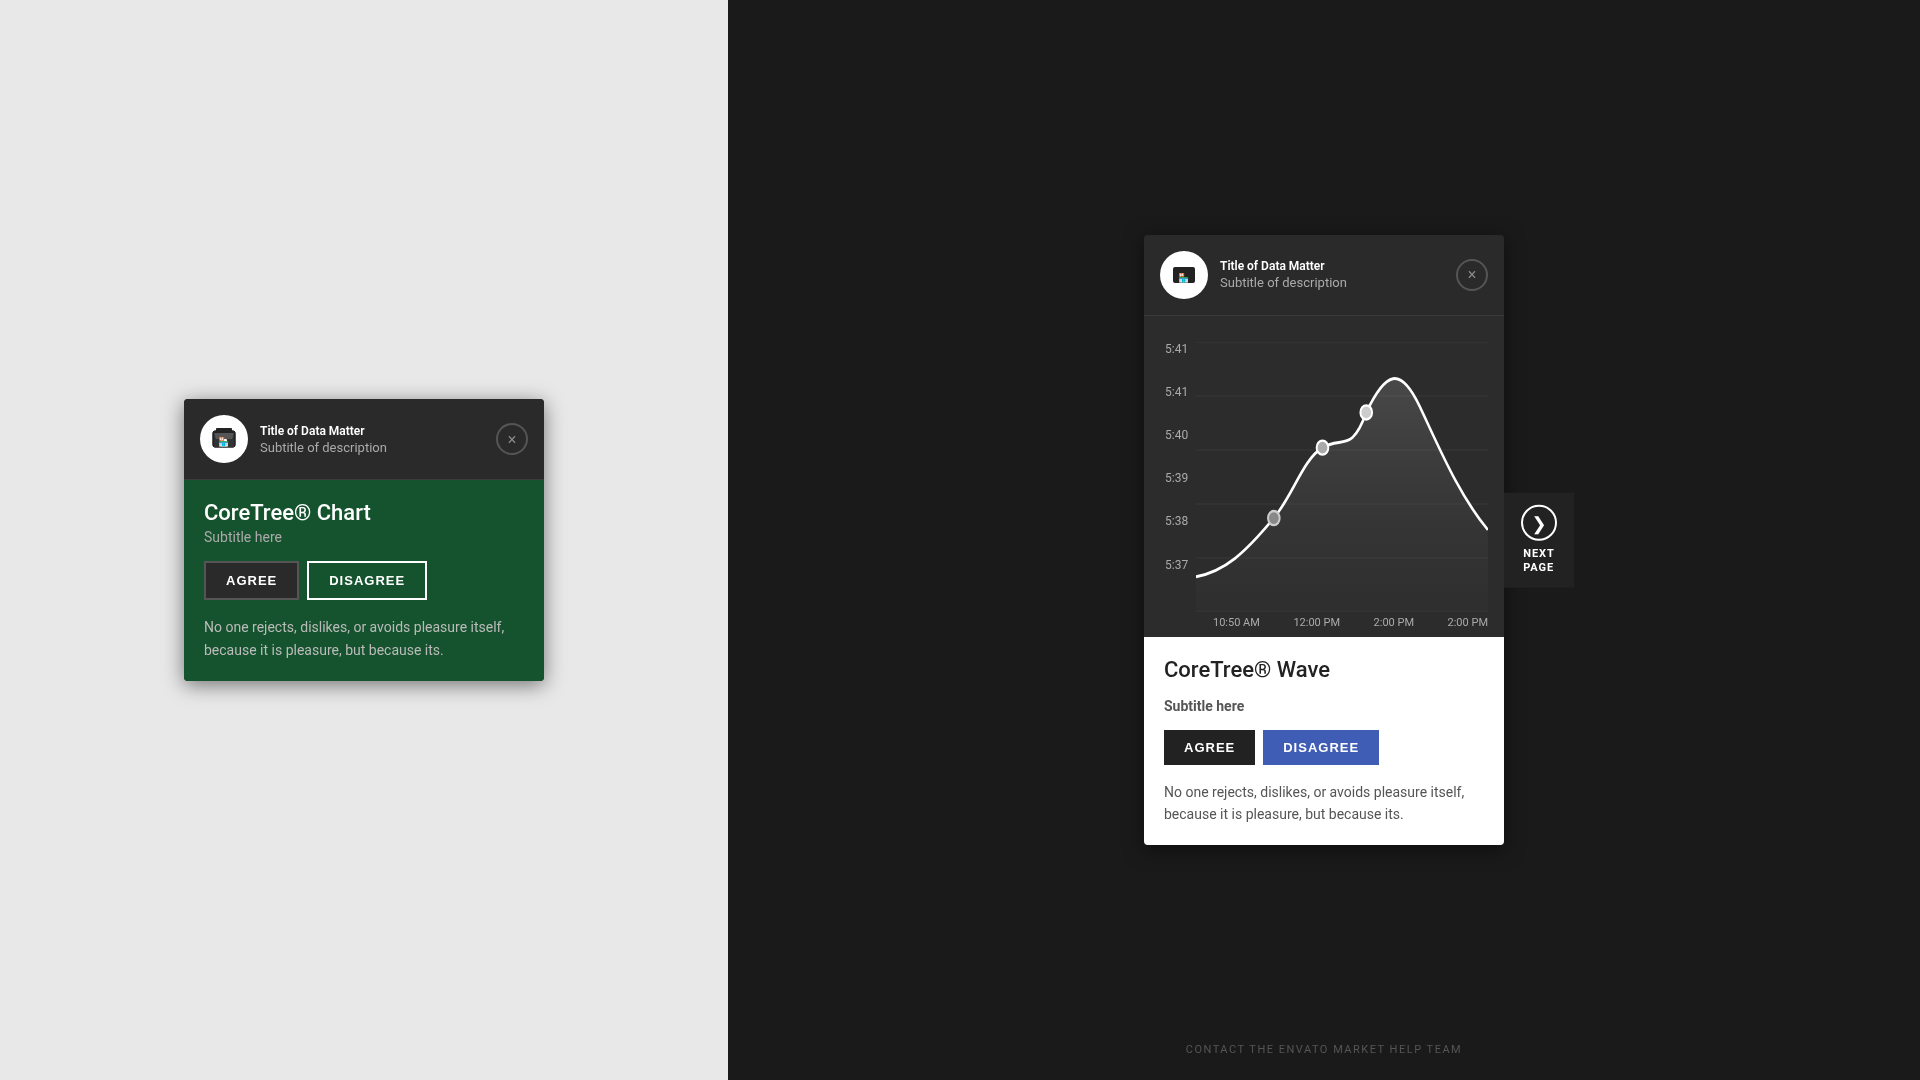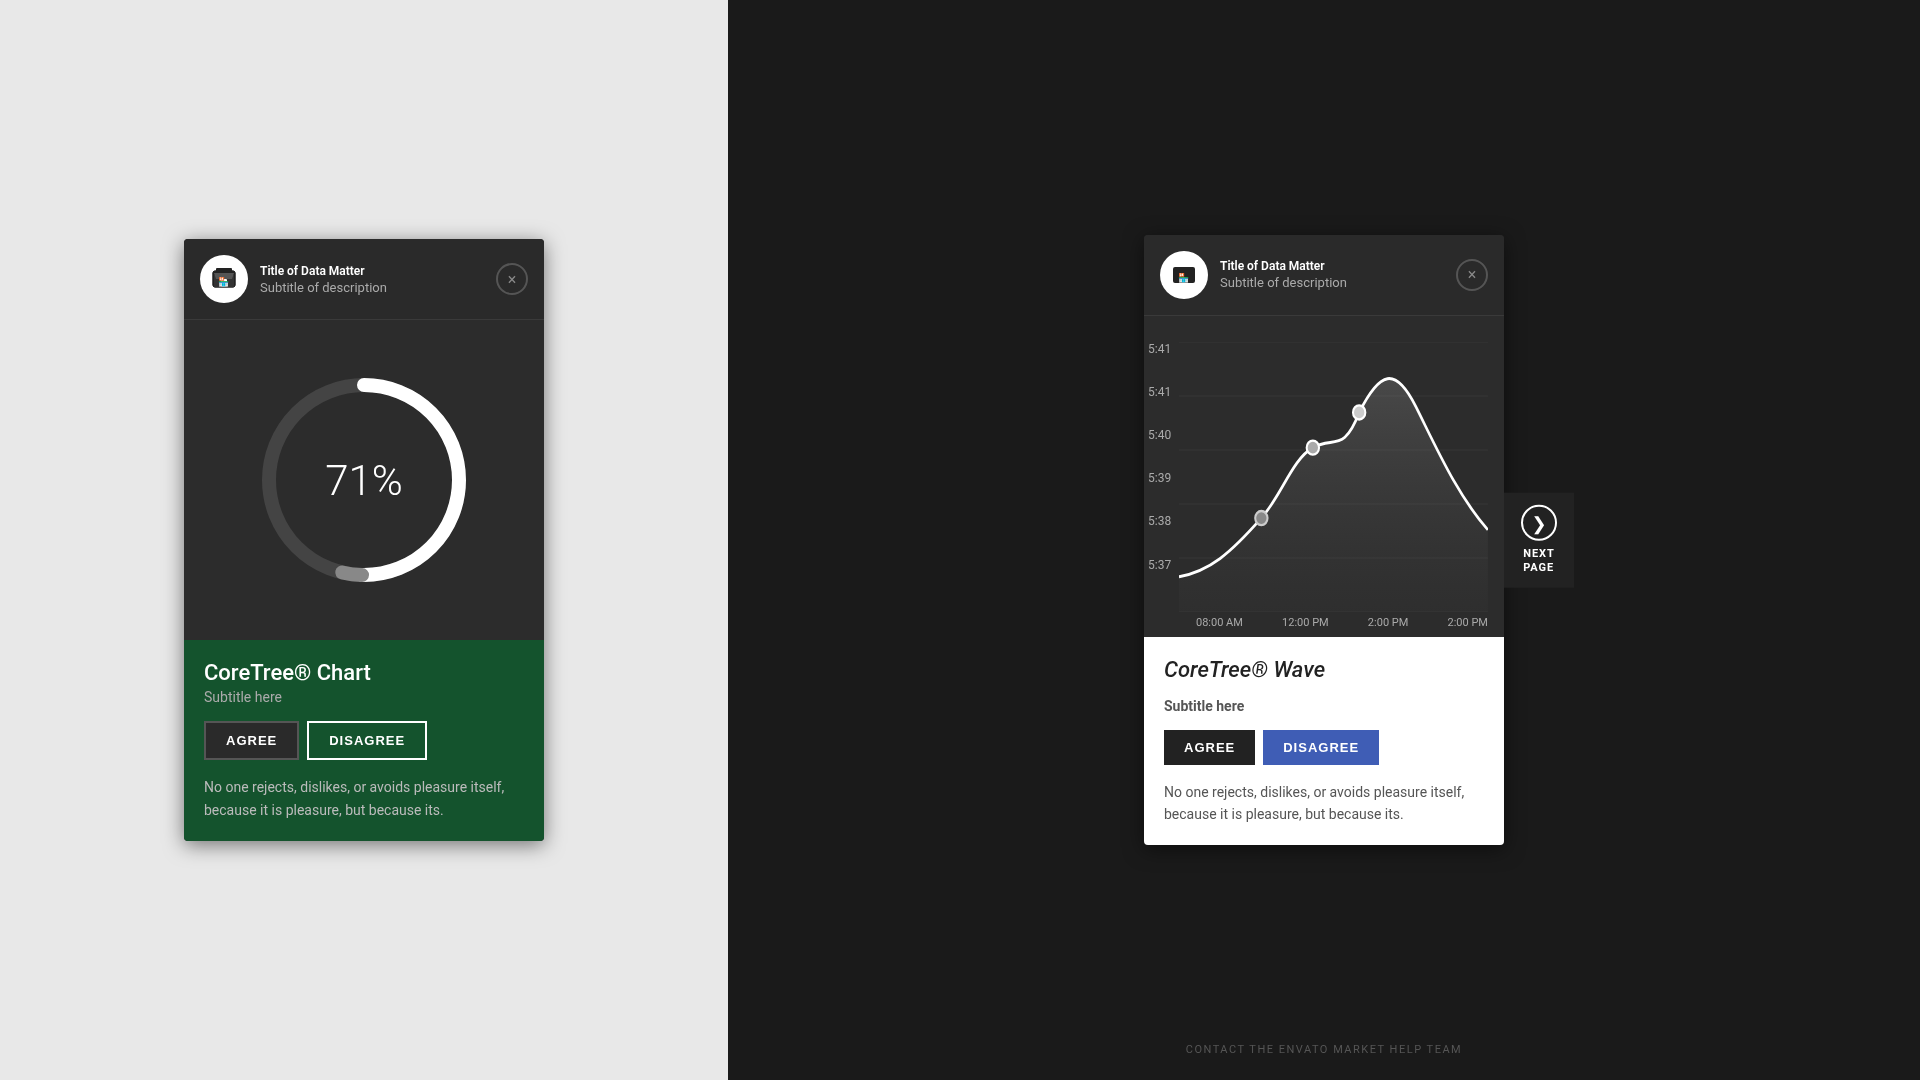--- a/index.html
+++ b/index.html
@@ -180,41 +180,40 @@
       font-size: 14px;
       line-height: 1.6;
     }
 
     .card-right {
       width: 360px;
     }
 
     .chart-area {
       background: #2c2c2c;
-      padding: 16px 16px 8px 4px;
+      padding: 16px 16px 8px 21px;
       position: relative;
     }
 
     
     .wave-chart {
       width: 100%;
       height: 270px;
     }
 
     .bottom-card {
       background: white;
       padding: 20px;
     }
 
     .bottom-chart-title {
       color: #222;
       font-size: 22px;
       font-weight: 500;
       margin-bottom: 16px;
-      font-style: italic;
     }
 
     .bottom-chart-subtitle {
       color: #555;
       font-size: 14px;
       font-weight: 700;
       margin-bottom: 16px;
     }
 
     .bottom-btn-group {
@@ -350,33 +349,20 @@
           <text x="14" y="20" text-anchor="middle" fill="white" font-size="9" font-weight="bold">🏪</text>
         </svg>
       </div>
       <div class="card-header-text">
         <div class="card-title">Title of Data Matter</div>
         <div class="card-subtitle">Subtitle of description</div>
       </div>
       <div class="card-close">×</div>
     </div>
 
-    <div class="donut-area">
-      <div class="donut-container">
-        <svg viewBox="0 0 240 240">
-
-          <circle cx="120" cy="120" r="95" fill="none" stroke="#444" stroke-width="14"></circle>
-
-          <circle cx="120" cy="120" r="95" fill="none" stroke="white" stroke-width="14" stroke-dasharray="300 597" stroke-linecap="round"></circle>
-
-          <circle cx="120" cy="120" r="95" fill="none" stroke="#888" stroke-width="14" stroke-dasharray="20 577" stroke-dashoffset="-300" stroke-linecap="round"></circle>
-        </svg>
-        <div class="donut-label">71%</div>
-      </div>
-    </div>
 
     <div class="card-content">
       <div class="chart-title">CoreTree® Chart</div>
       <div class="chart-subtitle">Subtitle here</div>
       <div class="btn-group">
         <button class="btn btn-agree">AGREE</button>
         <button class="btn btn-disagree-outline">DISAGREE</button>
       </div>
       <div class="card-description">No one rejects, dislikes, or avoids pleasure itself, because it is pleasure, but because its.</div>
     </div>
@@ -431,21 +417,21 @@
 
             <path d="M0 200 C30 195, 50 180, 80 150 C100 130, 110 100, 130 90 C150 80, 160 95, 175 60 C195 25, 210 20, 230 55 C250 90, 270 130, 300 160" fill="none" stroke="white" stroke-width="2.5" stroke-linejoin="round"></path>
 
             <circle cx="80" cy="150" r="6" fill="#888" stroke="#ccc" stroke-width="2"></circle>
             <circle cx="130" cy="90" r="6" fill="#aaa" stroke="white" stroke-width="2"></circle>
             <circle cx="175" cy="60" r="6" fill="#ccc" stroke="white" stroke-width="2"></circle>
           </svg>
         </div>
 
         <div class="x-axis-labels">
-          <span>08:00 AM</span>
+          <span>10:50 AM</span>
           <span>12:00 PM</span>
           <span>2:00 PM</span>
           <span>2:00 PM</span>
         </div>
       </div>
 
       <div class="bottom-card">
         <div class="bottom-chart-title">CoreTree® Wave</div>
         <div class="bottom-chart-subtitle">Subtitle here</div>
         <div class="bottom-btn-group">

